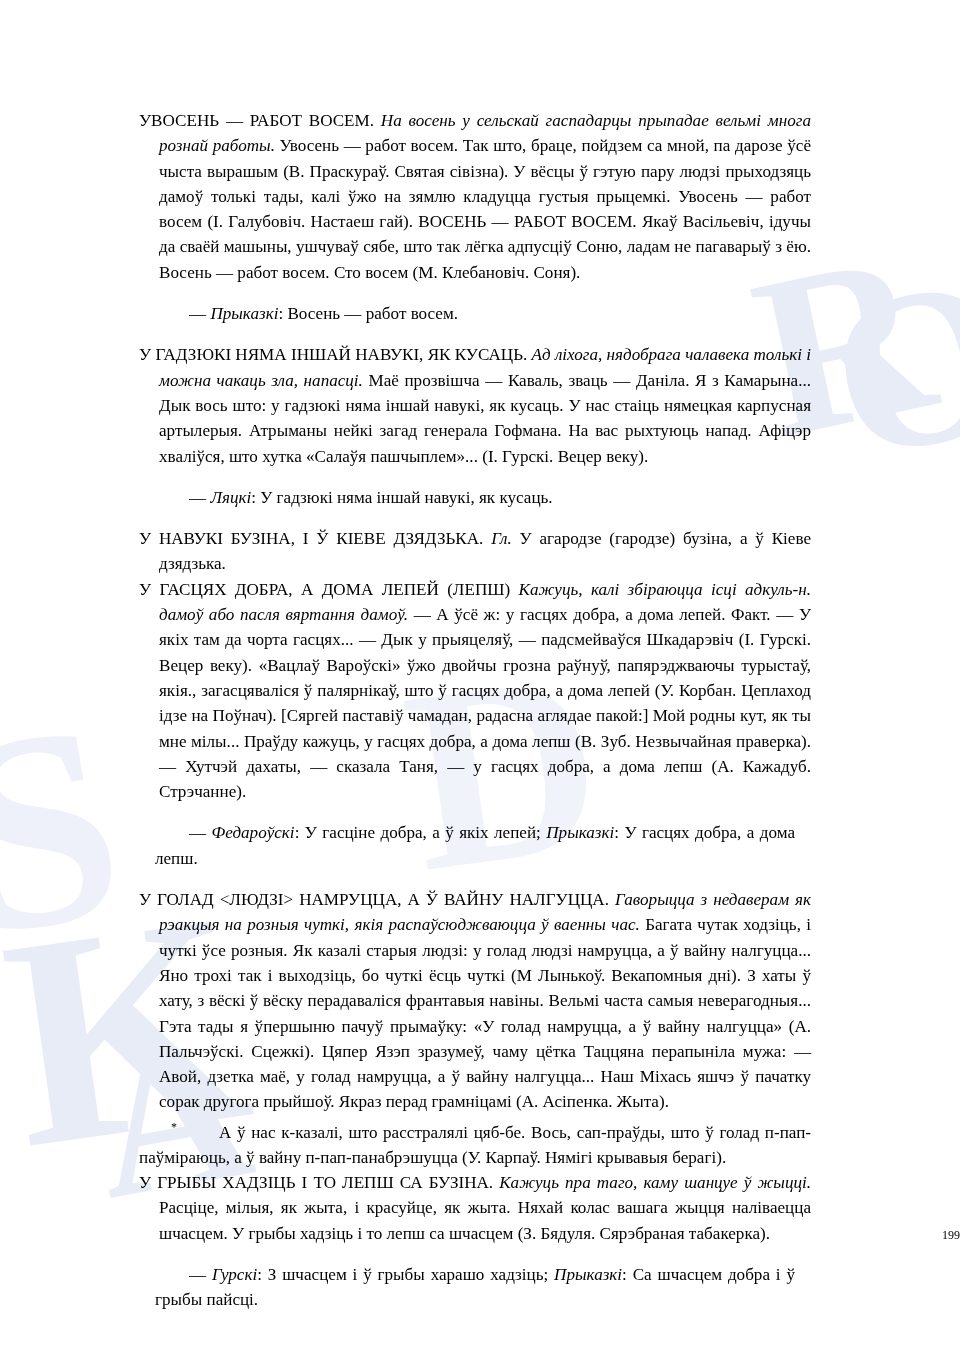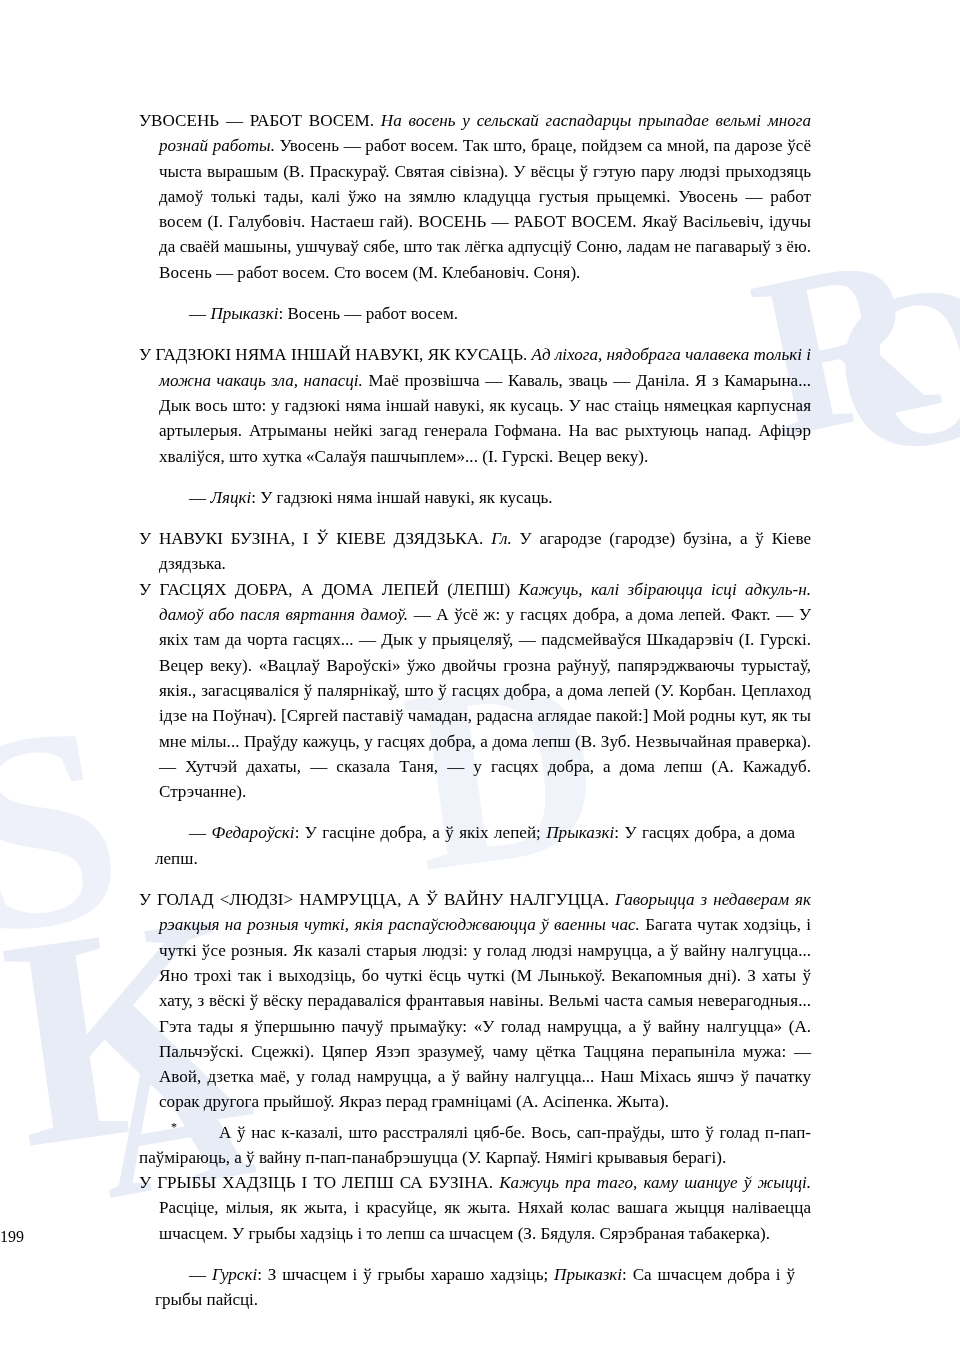--- a/index.html
+++ b/index.html
@@ -122,22 +122,22 @@
     font-size: 12px;
     padding-left: 32px;
     padding-right: 42px;
   }
 
   .page-number {
     position: absolute;
     left: 0;
     top: 1228px;
     width: 960px;
-    text-align: left;
-    font-size: 16px;
+    text-align: right;
+    font-size: 12px;
     font-family: "Liberation Serif", "DejaVu Serif", serif;
     z-index: 2;
   }
 </style>
 </head>
 <body>
 
 <div class="page">
 
   <div class="watermark wm-left-blob">S</div>

